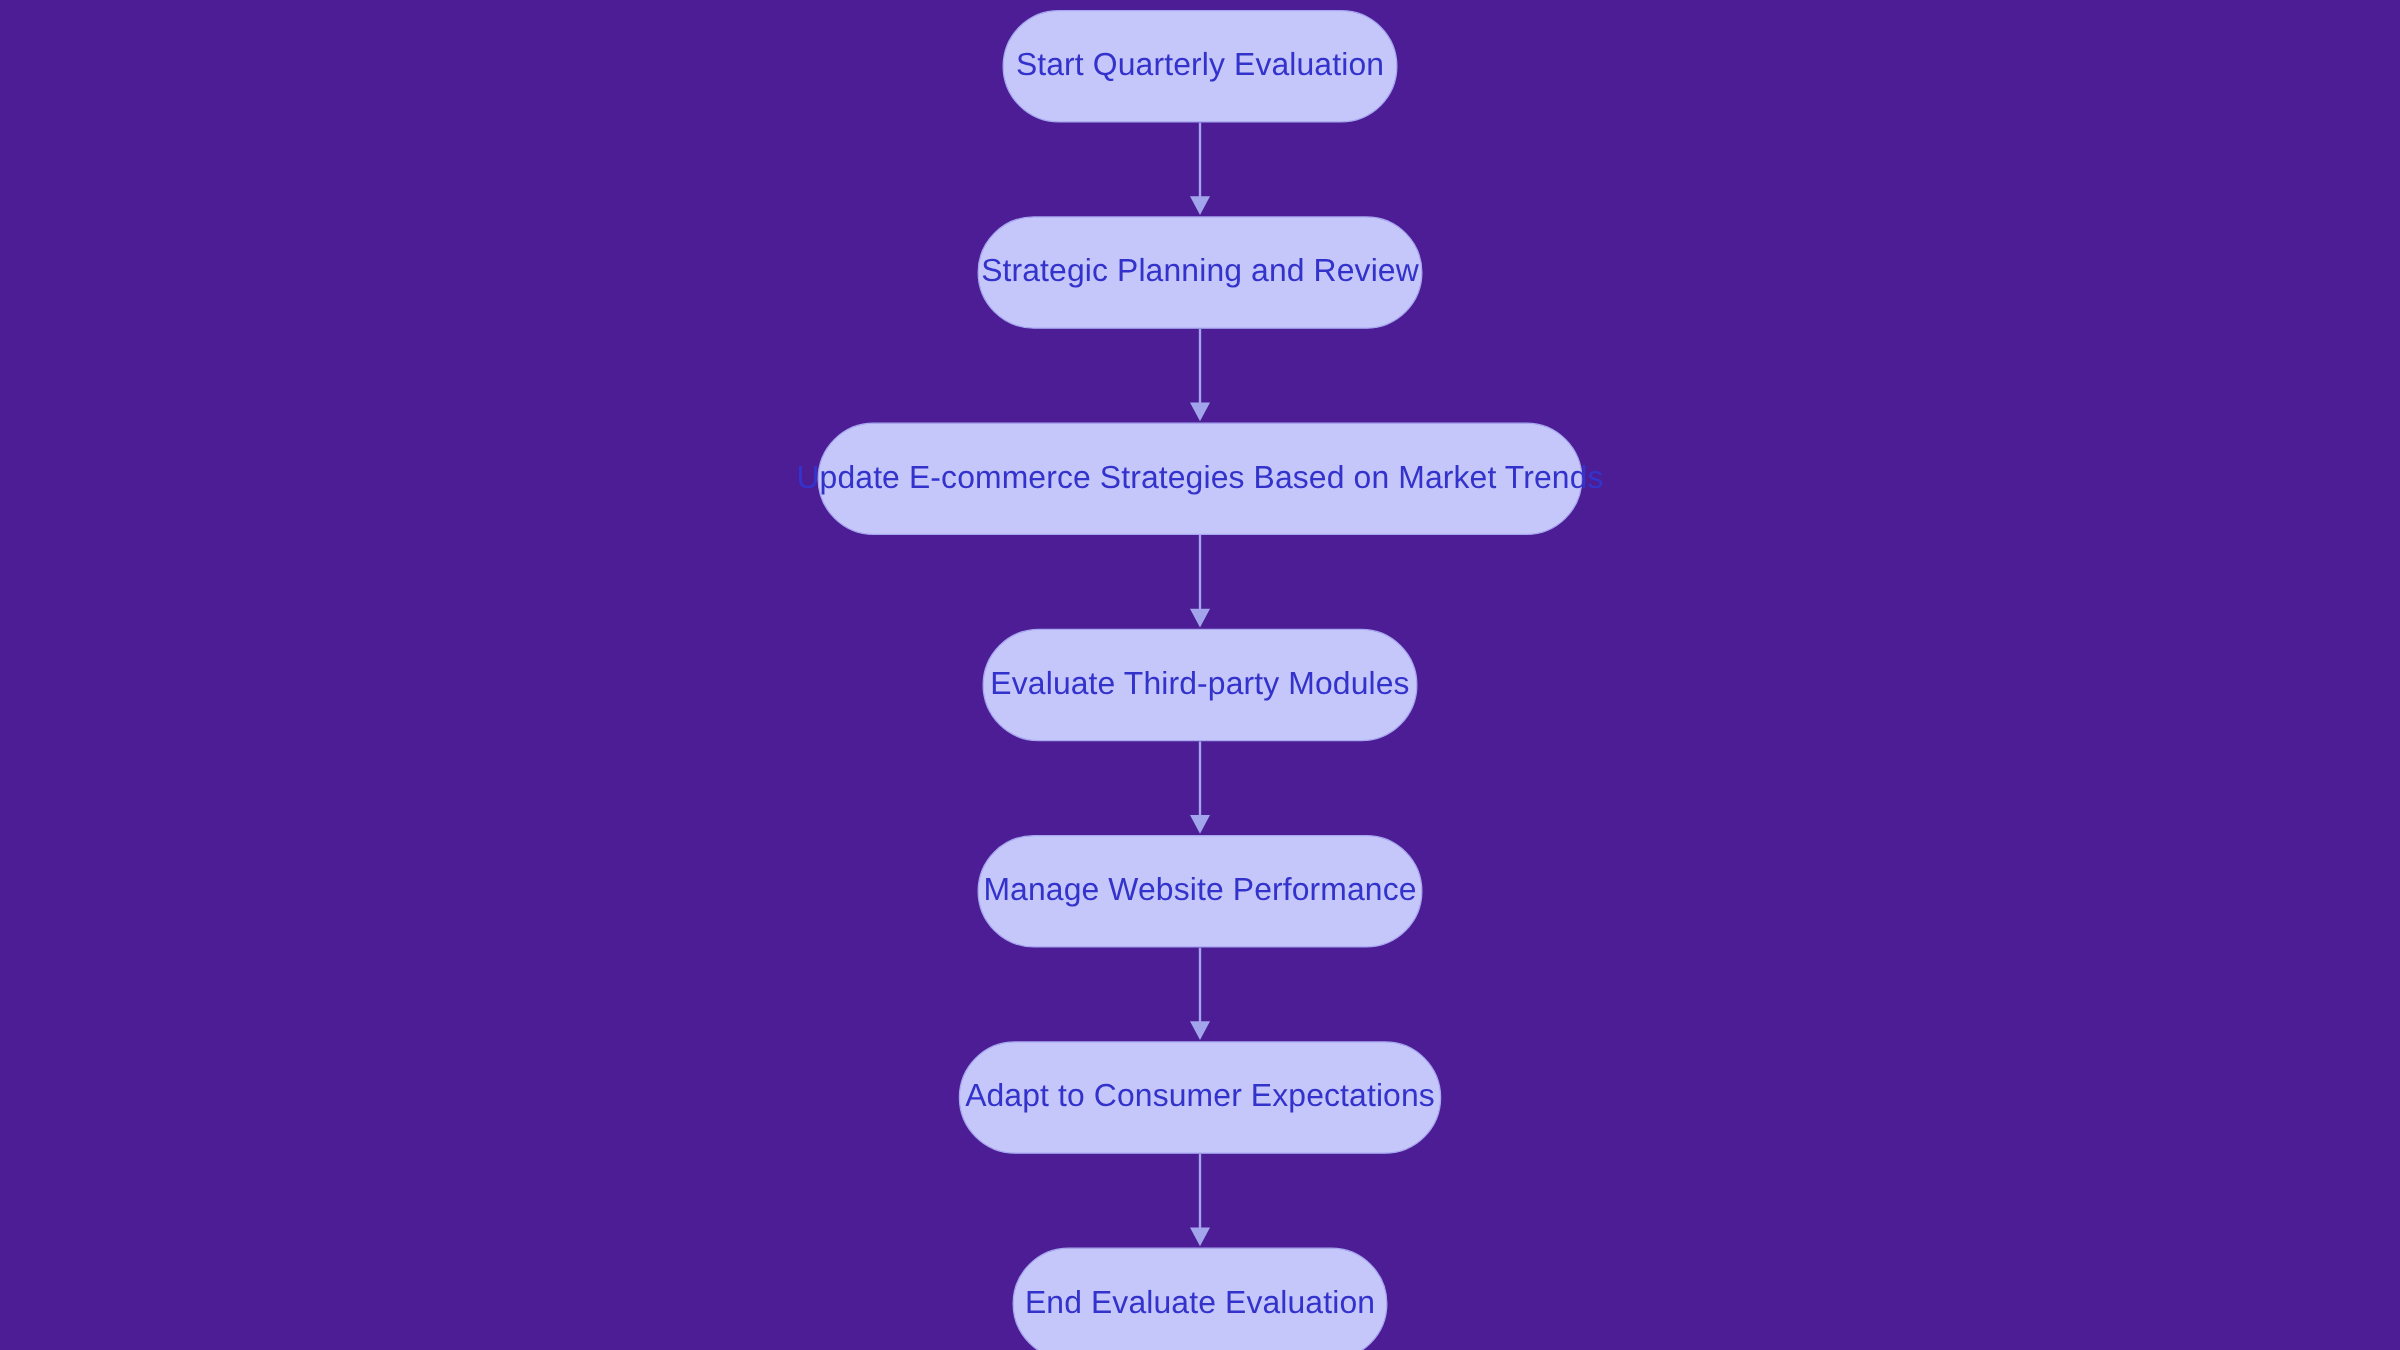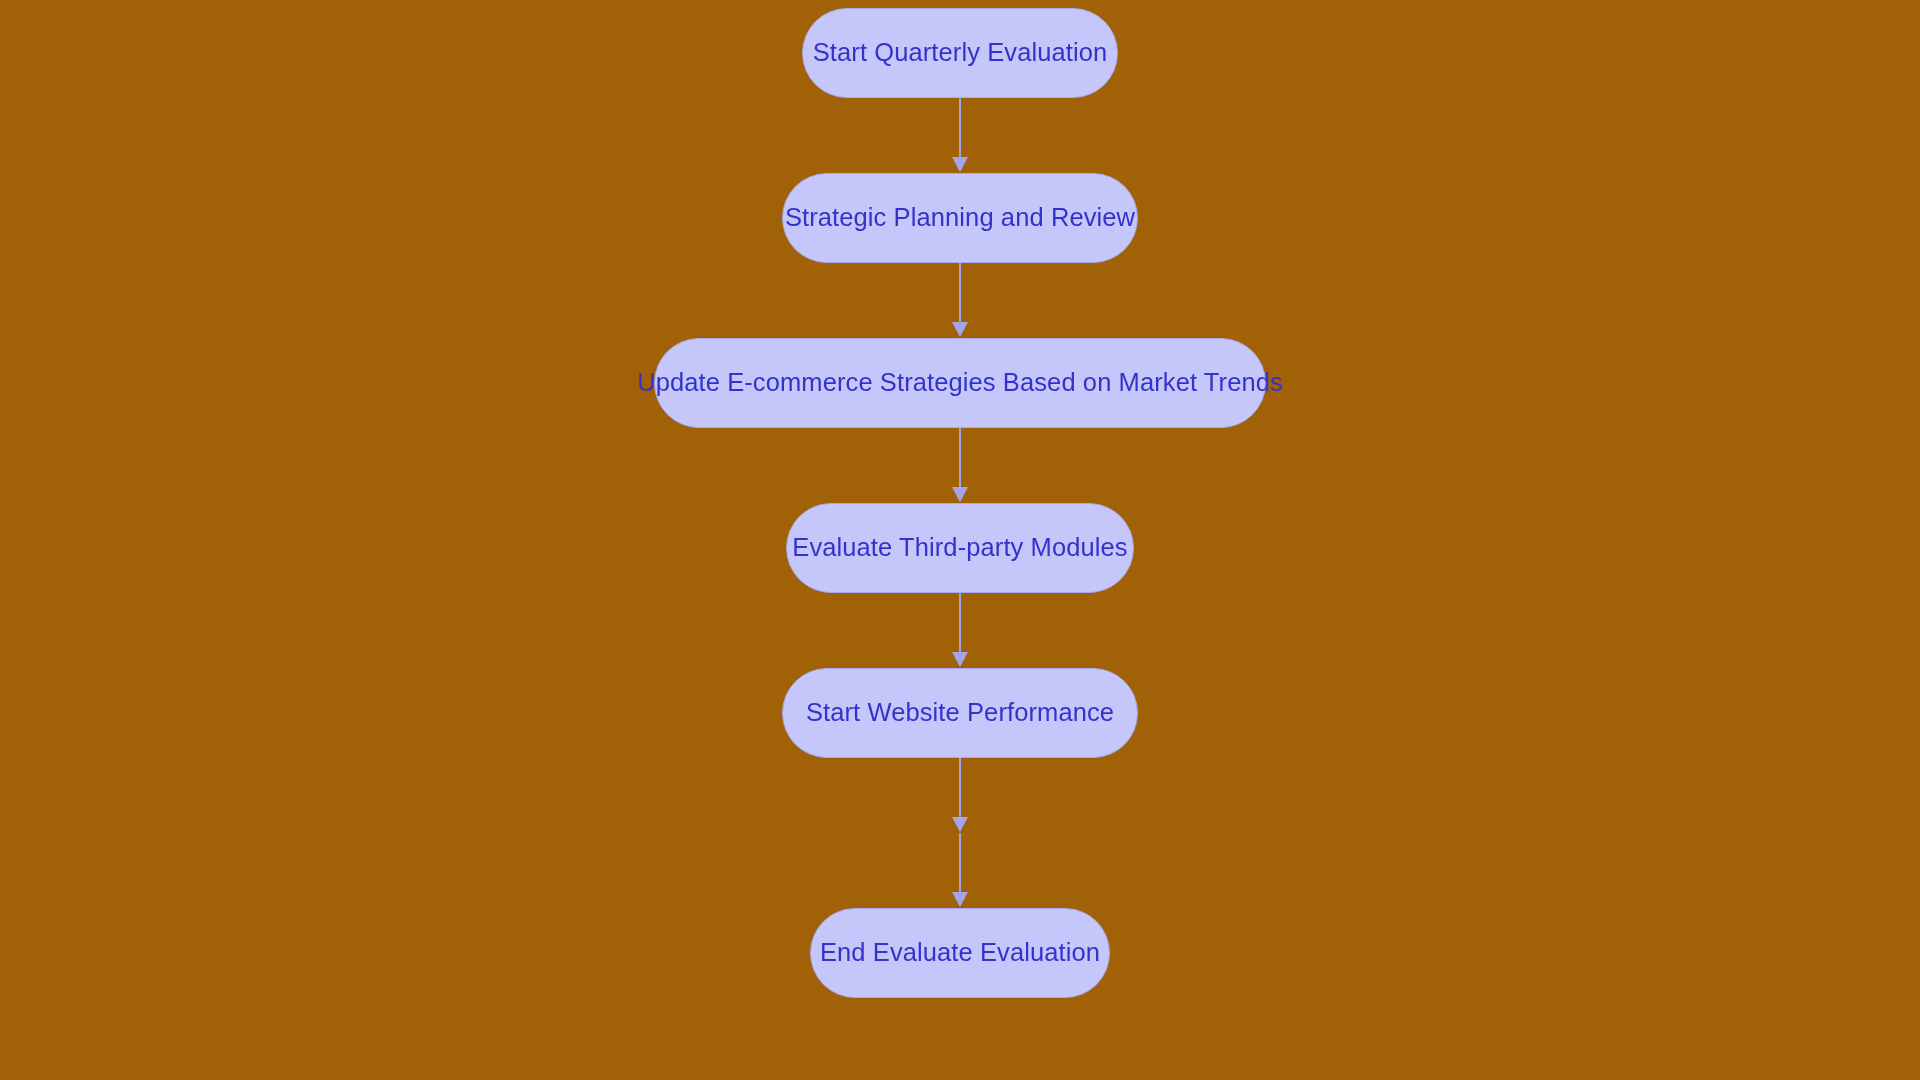--- a/index.html
+++ b/index.html
@@ -66,21 +66,21 @@
   .flow-connector svg {
     display: block;
     position: absolute;
     left: 0;
     top: 0;
   }
 </style>
 </head>
 <body>
 
-<div id="flowchart-canvas" style="background: #a16207;">
+<div id="flowchart-canvas" style="background: #4c1d95;">
   <div class="flow-column">
 
     <div class="flow-node" style="width: 316px; background: rgb(197, 198, 250); border-color: rgb(167, 168, 240);">
       <span class="flow-node-label" style="color: rgb(51, 51, 204);">Start Quarterly Evaluation</span>
     </div>
 
     <div class="flow-connector">
       <svg width="20" height="75" viewBox="0 0 20 75" xmlns="http://www.w3.org/2000/svg">
         <line x1="10" y1="0" x2="10" y2="61" stroke="#a3a5ec" stroke-width="1.9"></line>
         <polygon points="10,74 2,59 18,59" fill="#a3a5ec"></polygon>
@@ -114,30 +114,33 @@
     </div>
 
     <div class="flow-connector">
       <svg width="20" height="75" viewBox="0 0 20 75" xmlns="http://www.w3.org/2000/svg">
         <line x1="10" y1="0" x2="10" y2="61" stroke="#a3a5ec" stroke-width="1.9"></line>
         <polygon points="10,74 2,59 18,59" fill="#a3a5ec"></polygon>
       </svg>
     </div>
 
     <div class="flow-node" style="width: 356px; background: rgb(197, 198, 250); border-color: rgb(167, 168, 240);">
-      <span class="flow-node-label" style="color: rgb(51, 51, 204);">Start Website Performance</span>
+      <span class="flow-node-label" style="color: rgb(51, 51, 204);">Manage Website Performance</span>
     </div>
 
     <div class="flow-connector">
       <svg width="20" height="75" viewBox="0 0 20 75" xmlns="http://www.w3.org/2000/svg">
         <line x1="10" y1="0" x2="10" y2="61" stroke="#a3a5ec" stroke-width="1.9"></line>
         <polygon points="10,74 2,59 18,59" fill="#a3a5ec"></polygon>
       </svg>
     </div>
 
+    <div class="flow-node" style="width: 386px; background: rgb(197, 198, 250); border-color: rgb(167, 168, 240);">
+      <span class="flow-node-label" style="color: rgb(51, 51, 204);">Adapt to Consumer Expectations</span>
+    </div>
 
     <div class="flow-connector">
       <svg width="20" height="75" viewBox="0 0 20 75" xmlns="http://www.w3.org/2000/svg">
         <line x1="10" y1="0" x2="10" y2="61" stroke="#a3a5ec" stroke-width="1.9"></line>
         <polygon points="10,74 2,59 18,59" fill="#a3a5ec"></polygon>
       </svg>
     </div>
 
     <div class="flow-node" style="width: 300px; background: rgb(197, 198, 250); border-color: rgb(167, 168, 240);">
       <span class="flow-node-label" style="color: rgb(51, 51, 204);">End Evaluate Evaluation</span>

